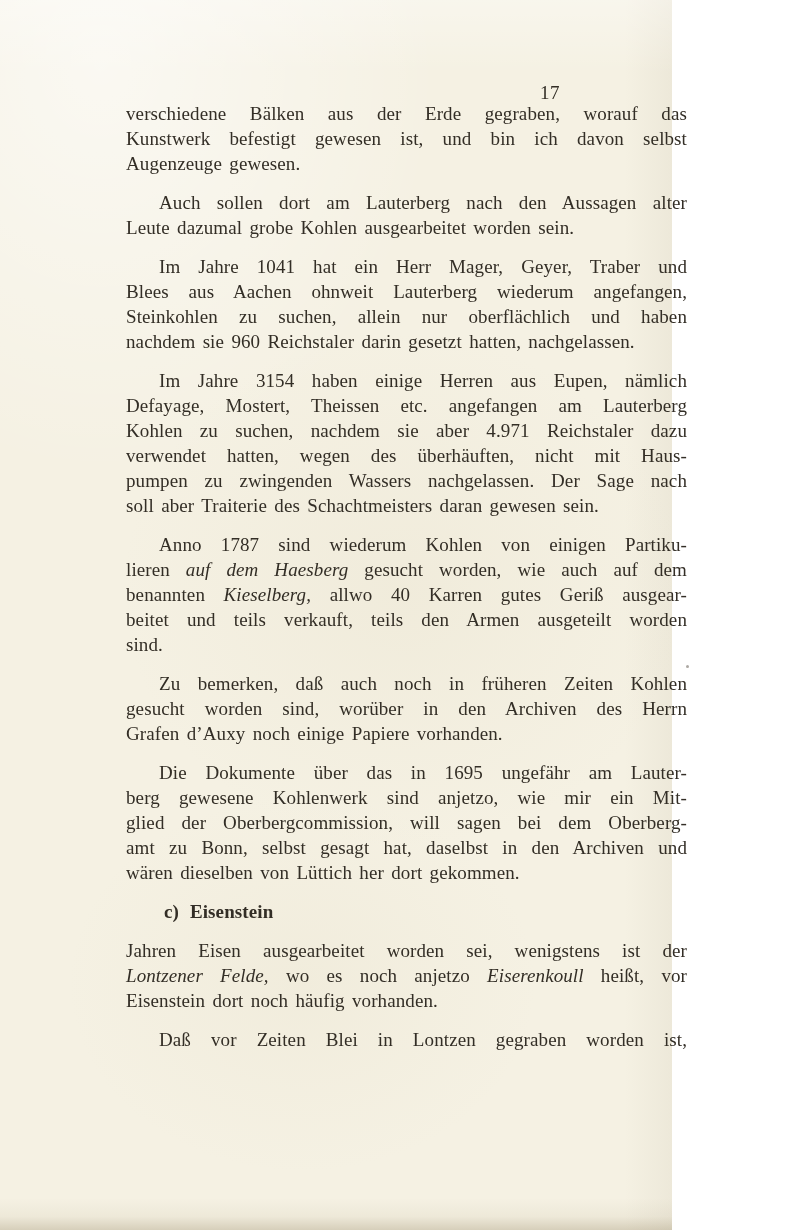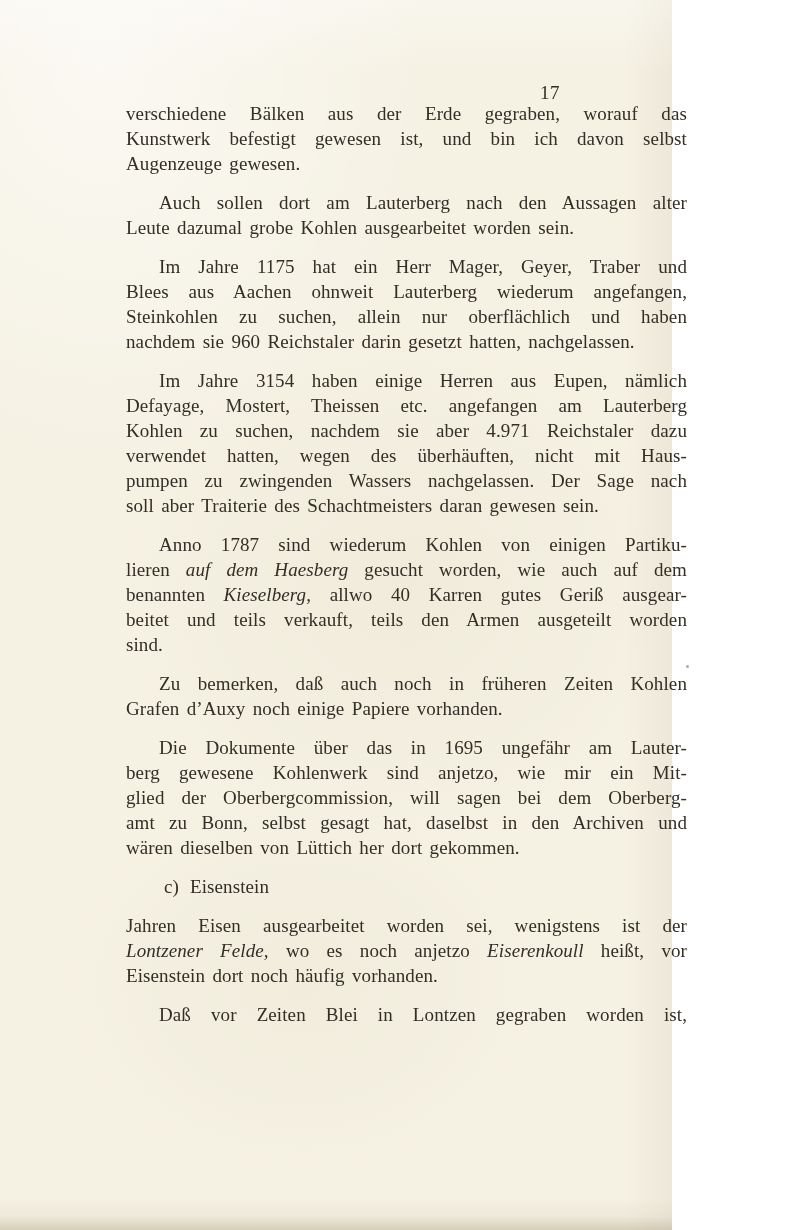--- a/index.html
+++ b/index.html
@@ -46,21 +46,21 @@
   .block + .block { margin-top: 14px; }
   .line {
     text-align: justify;
     text-align-last: left;
     word-spacing: 2.5px;
     white-space: normal;
   }
   .line.just { text-align-last: justify; }
   .line.ind { text-indent: 33px; }
   .it { font-style: italic; }
-  .heading { font-weight: normal; padding-left: 38px; }
+  .heading { font-weight: bold; padding-left: 38px; }
   .h-label { margin-right: 11px; }
   .artifact-dot {
     position: absolute;
     left: 686px; top: 665px;
     width: 3px; height: 3px;
     border-radius: 50%;
     background: rgba(70,62,50,0.45);
   }
 </style>
 </head>
@@ -72,21 +72,21 @@
       <div class="block para">
         <div class="line just"><span>verschiedene Bälken aus der Erde gegraben, worauf das</span></div>
         <div class="line just"><span>Kunstwerk befestigt gewesen ist, und bin ich davon selbst</span></div>
         <div class="line"><span>Augenzeuge gewesen.</span></div>
       </div>
       <div class="block para">
         <div class="line just ind"><span>Auch sollen dort am Lauterberg nach den Aussagen alter</span></div>
         <div class="line"><span>Leute dazumal grobe Kohlen ausgearbeitet worden sein.</span></div>
       </div>
       <div class="block para">
-        <div class="line just ind"><span>Im Jahre 1175 hat ein Herr Mager, Geyer, Traber und</span></div>
+        <div class="line just ind"><span>Im Jahre 1041 hat ein Herr Mager, Geyer, Traber und</span></div>
         <div class="line just"><span>Blees aus Aachen ohnweit Lauterberg wiederum angefangen,</span></div>
         <div class="line just"><span>Steinkohlen zu suchen, allein nur oberflächlich und haben</span></div>
         <div class="line"><span>nachdem sie 960 Reichstaler darin gesetzt hatten, nachgelassen.</span></div>
       </div>
       <div class="block para">
         <div class="line just ind"><span>Im Jahre 3154 haben einige Herren aus Eupen, nämlich</span></div>
         <div class="line just"><span>Defayage, Mostert, Theissen etc. angefangen am Lauterberg</span></div>
         <div class="line just"><span>Kohlen zu suchen, nachdem sie aber 4.971 Reichstaler dazu</span></div>
         <div class="line just"><span>verwendet hatten, wegen des überhäuften, nicht mit Haus-</span></div>
         <div class="line just"><span>pumpen zu zwingenden Wassers nachgelassen. Der Sage nach</span></div>
@@ -94,20 +94,21 @@
       </div>
       <div class="block para">
         <div class="line just ind"><span>Anno 1787 sind wiederum Kohlen von einigen Partiku-</span></div>
         <div class="line just"><span>lieren </span><span class="it">auf dem Haesberg</span><span> gesucht worden, wie auch auf dem</span></div>
         <div class="line just"><span>benannten </span><span class="it">Kieselberg,</span><span> allwo 40 Karren gutes Geriß ausgear-</span></div>
         <div class="line just"><span>beitet und teils verkauft, teils den Armen ausgeteilt worden</span></div>
         <div class="line"><span>sind.</span></div>
       </div>
       <div class="block para">
         <div class="line just ind"><span>Zu bemerken, daß auch noch in früheren Zeiten Kohlen</span></div>
+        <div class="line just"><span>gesucht worden sind, worüber in den Archiven des Herrn</span></div>
         <div class="line"><span>Grafen d’Auxy noch einige Papiere vorhanden.</span></div>
       </div>
       <div class="block para">
         <div class="line just ind"><span>Die Dokumente über das in 1695 ungefähr am Lauter-</span></div>
         <div class="line just"><span>berg gewesene Kohlenwerk sind anjetzo, wie mir ein Mit-</span></div>
         <div class="line just"><span>glied der Oberbergcommission, will sagen bei dem Oberberg-</span></div>
         <div class="line just"><span>amt zu Bonn, selbst gesagt hat, daselbst in den Archiven und</span></div>
         <div class="line"><span>wären dieselben von Lüttich her dort gekommen.</span></div>
       </div>
       <div class="block heading"><span class="h-label">c)</span><span class="h-text">Eisenstein</span></div>

